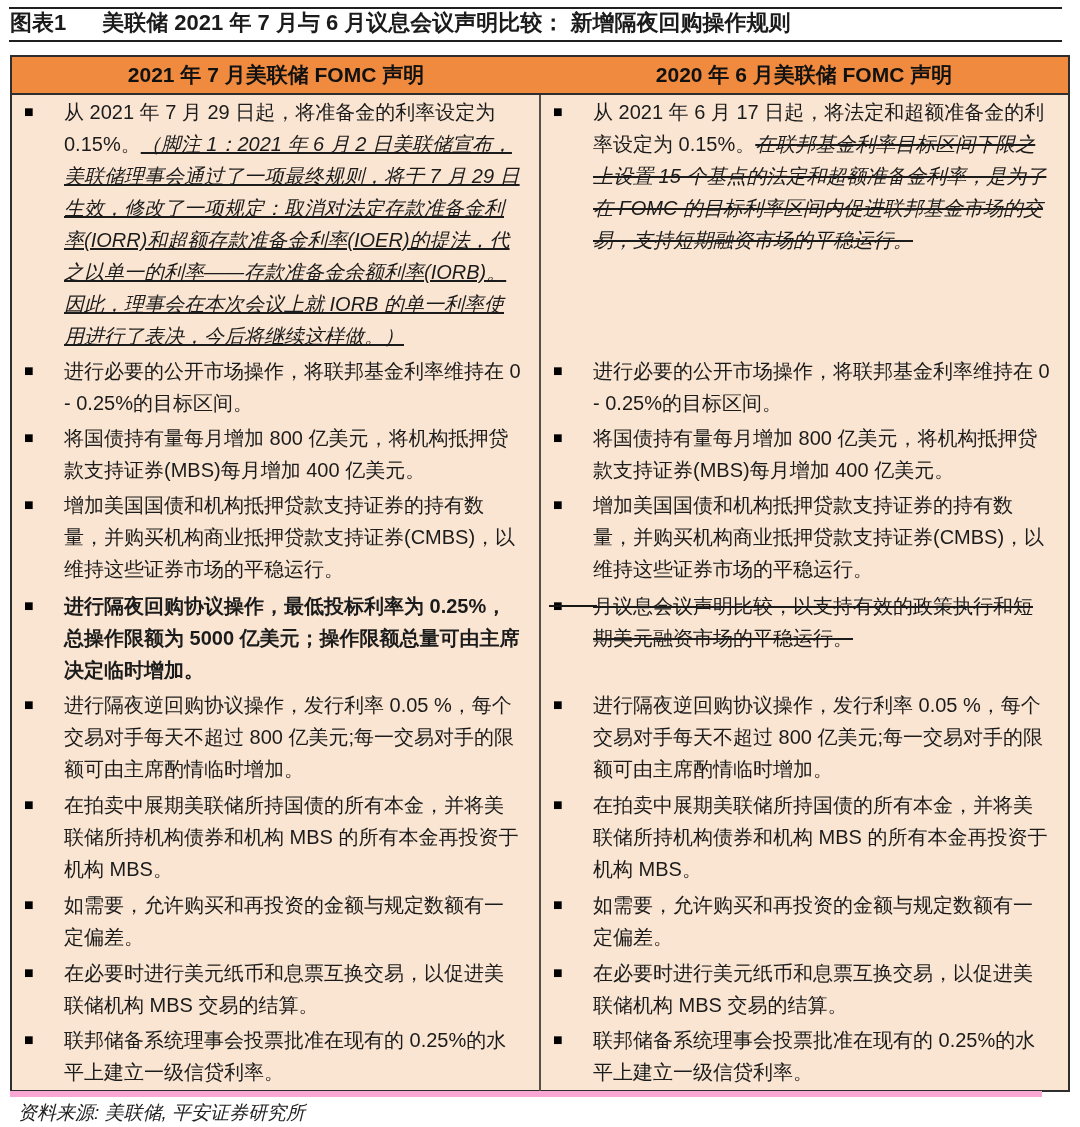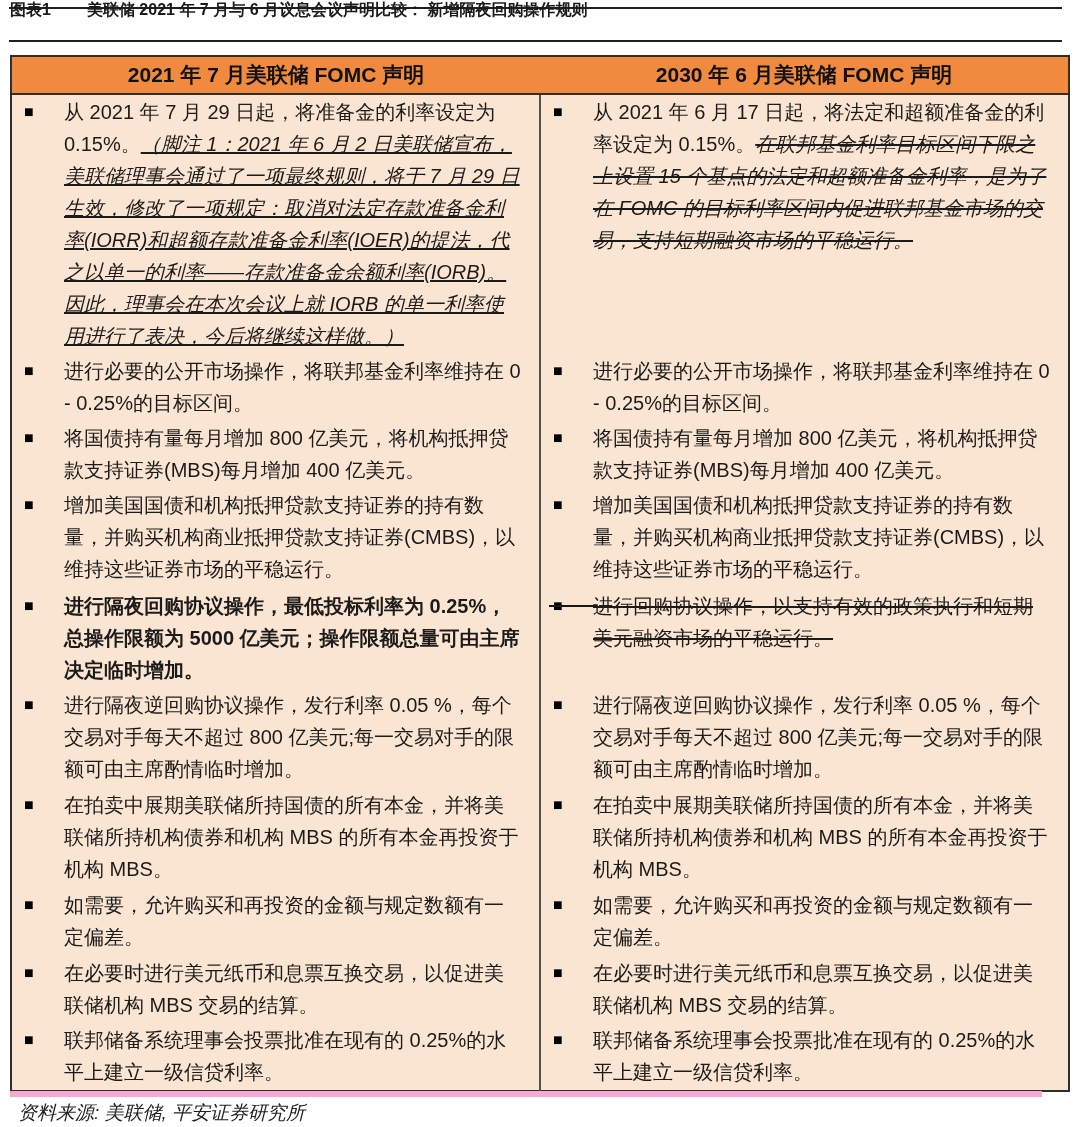--- a/index.html
+++ b/index.html
@@ -4,21 +4,21 @@
 <style>
   html,body{margin:0;padding:0;}
   body{
     width:1080px;height:1127px;overflow:hidden;background:#ffffff;
     font-family:"Liberation Sans","DejaVu Sans",sans-serif;color:#1b1b1b;
   }
   .page{position:relative;width:1080px;height:1127px;}
 
   
   .top-rule{position:absolute;left:9px;top:7px;width:1053px;border-top:2px solid #1f1f1f;}
-  .title-row{position:absolute;left:10px;top:0;width:1060px;font-size:16px;font-weight:bold;white-space:nowrap;}
+  .title-row{position:absolute;left:10px;top:8px;width:1060px;font-size:22px;font-weight:bold;white-space:nowrap;}
   .title-label{margin-right:36px;}
   .title-underline{position:absolute;left:9px;top:40px;width:1053px;border-top:2px solid #1f1f1f;}
 
   
   table.cmp{
     position:absolute;left:10px;top:55px;width:1060px;
     border-collapse:collapse;table-layout:fixed;
     border:2px solid #2e2e2e;
   }
   table.cmp th{
@@ -79,21 +79,21 @@
   <div class="title-row">
     <span class="title-label">图表1</span><span>美联储 2021 年 7 月与 6 月议息会议声明比较： 新增隔夜回购操作规则</span>
   </div>
 
   <div class="title-underline"></div>
 
   <table class="cmp">
     <thead>
       <tr>
         <th>2021 年 7 月美联储 FOMC 声明</th>
-        <th>2030 年 6 月美联储 FOMC 声明</th>
+        <th>2020 年 6 月美联储 FOMC 声明</th>
       </tr>
     </thead>
     <tbody>
         <tr>
           <td>
             <div class="item"><span class="bullet">■</span><span><span class="seg-n">从 2021 年 7 月 29 日起，将准备金的利率设定为 0.15%。</span><span class="seg-i">（脚注 1：2021 年 6 月 2 日美联储宣布，美联储理事会通过了一项最终规则，将于 7 月 29 日生效，修改了一项规定：取消对法定存款准备金利率(IORR)和超额存款准备金利率(IOER)的提法，代之以单一的利率——存款准备金余额利率(IORB)。因此，理事会在本次会议上就 IORB 的单一利率使用进行了表决，今后将继续这样做。）</span></span></div>
           </td>
           <td>
             <div class="item"><span class="bullet">■</span><span><span class="seg-n">从 2021 年 6 月 17 日起，将法定和超额准备金的利率设定为 0.15%。</span><span class="seg-si">在联邦基金利率目标区间下限之上设置 15 个基点的法定和超额准备金利率，是为了在 FOMC 的目标利率区间内促进联邦基金市场的交易，支持短期融资市场的平稳运行。</span></span></div>
           </td>
@@ -120,21 +120,21 @@
           </td>
           <td>
             <div class="item"><span class="bullet">■</span><span><span class="seg-n">增加美国国债和机构抵押贷款支持证券的持有数量，并购买机构商业抵押贷款支持证券(CMBS)，以维持这些证券市场的平稳运行。</span></span></div>
           </td>
         </tr>
         <tr>
           <td>
             <div class="item"><span class="bullet">■</span><span><span class="seg-b">进行隔夜回购协议操作，最低投标利率为 0.25%，总操作限额为 5000 亿美元；操作限额总量可由主席决定临时增加。</span></span></div>
           </td>
           <td>
-            <div class="item"><span class="bullet strike">■</span><span><span class="seg-s">进行回购协议操作，以支持有效的政策执行和短期美元融资市场的平稳运行。</span></span></div>
+            <div class="item"><span class="bullet strike">■</span><span><span class="seg-s">月议息会议声明比较，以支持有效的政策执行和短期美元融资市场的平稳运行。</span></span></div>
           </td>
         </tr>
         <tr>
           <td>
             <div class="item"><span class="bullet">■</span><span><span class="seg-n">进行隔夜逆回购协议操作，发行利率 0.05 %，每个交易对手每天不超过 800 亿美元;每一交易对手的限额可由主席酌情临时增加。</span></span></div>
           </td>
           <td>
             <div class="item"><span class="bullet">■</span><span><span class="seg-n">进行隔夜逆回购协议操作，发行利率 0.05 %，每个交易对手每天不超过 800 亿美元;每一交易对手的限额可由主席酌情临时增加。</span></span></div>
           </td>
         </tr>

